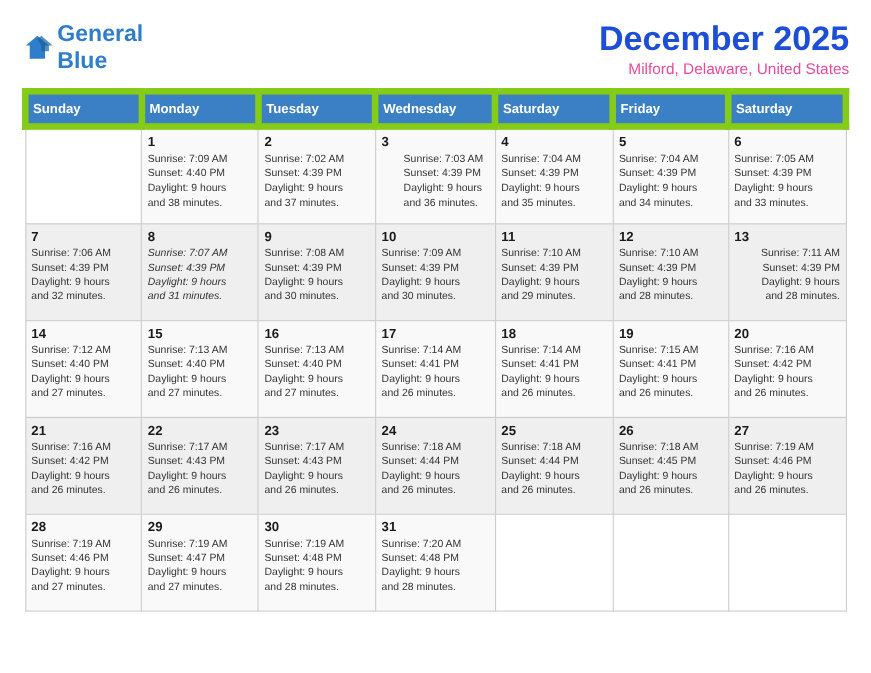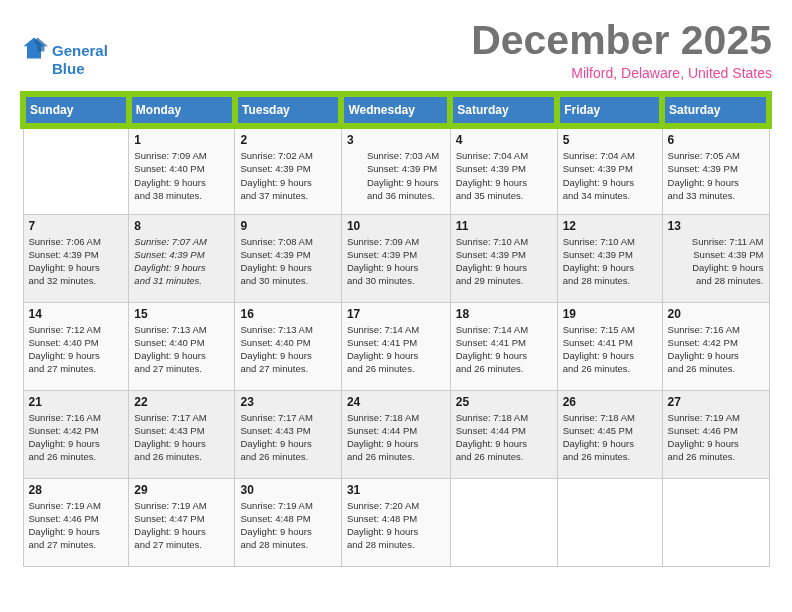--- a/index.html
+++ b/index.html
@@ -21,40 +21,39 @@
       justify-content: space-between;
       align-items: flex-start;
       margin-bottom: 10px;
     }
     .logo {
       display: flex;
       align-items: center;
       gap: 4px;
     }
     .logo-text {
-      font-size: 15px;
+      font-size: 21px;
       font-weight: bold;
       color: #1a1a1a;
       line-height: 1.2;
-      margin-top: 24px;
     }
     .logo-text span {
       color: #2e7ecb;
     }
     .logo-icon {
       width: 28px;
       height: 28px;
     }
     .title-block {
       text-align: right;
     }
     .main-title {
-      font-size: 41px;
+      font-size: 31px;
       font-weight: bold;
-      color: #737373;
+      color: #1d4ed8;
       line-height: 1.1;
     }
     .subtitle {
       font-size: 14px;
       color: #ec4899;
       margin-top: 2px;
     }
     .calendar {
       width: 100%;
       border-collapse: collapse;

